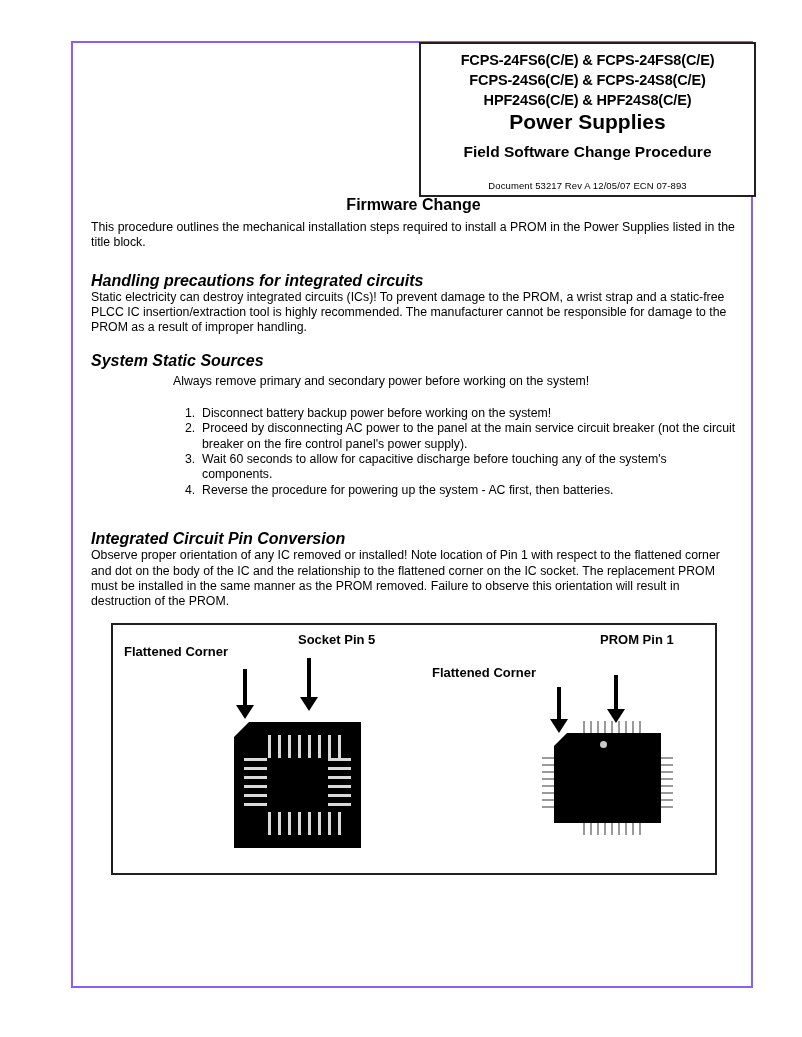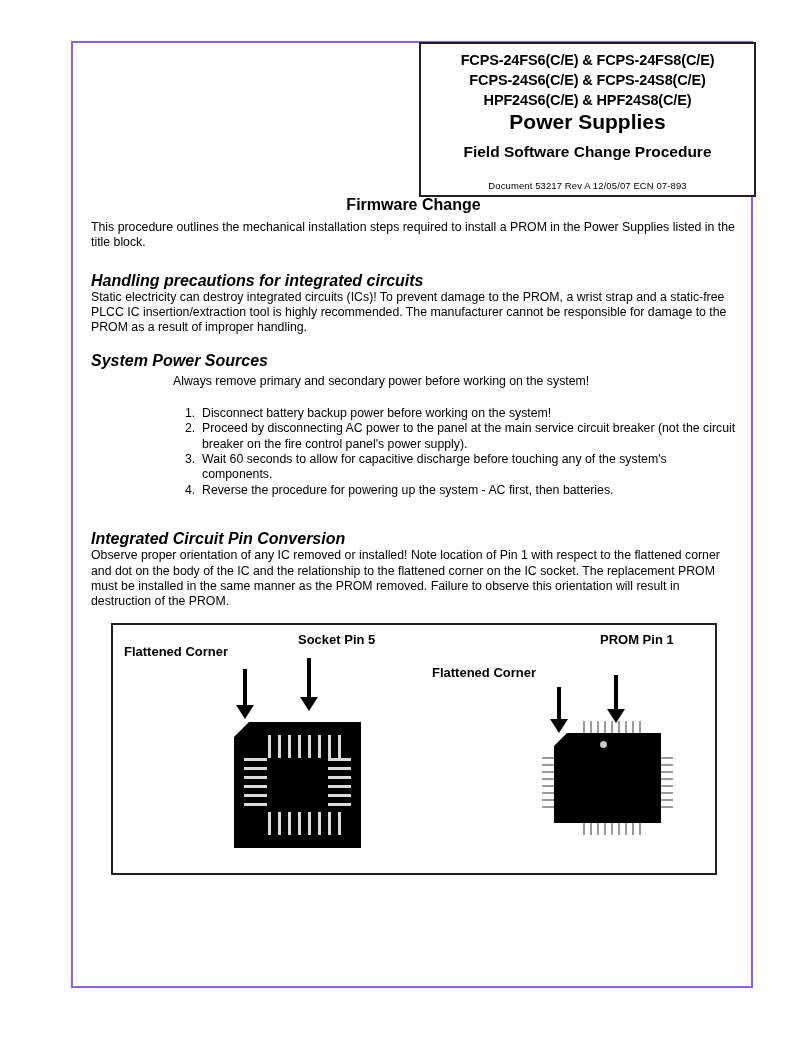--- a/index.html
+++ b/index.html
@@ -243,21 +243,21 @@
     <div class="doc-h1">Firmware Change</div>
     <p class="body">This procedure outlines the mechanical installation steps required to install a PROM in the Power Supplies listed in the title block.</p>
 
     <div class="spacer-lg"></div>
 
     <div class="sec-head">Handling precautions for integrated circuits</div>
     <p class="body">Static electricity can destroy integrated circuits (ICs)!  To prevent damage to the PROM, a wrist strap and a static-free PLCC IC insertion/extraction tool is highly recommended.  The manufacturer cannot be responsible for damage to the PROM as a result of improper handling.</p>
 
     <div class="spacer-md"></div>
 
-    <div class="sec-head">System Power Sources</div>
+    <div class="sec-head">System Static Sources</div>
     <div class="indent-note">Always remove primary and secondary power before working on the system!</div>
 
     <ol class="steps">
       <li>
         <span class="num">1.</span>
         <span>Disconnect battery backup power before working on the system!</span>
       </li>
       <li>
         <span class="num">2.</span>
         <span>Proceed by disconnecting AC power to the panel at the main service circuit breaker (not the circuit breaker on the fire control panel's power supply).</span>

